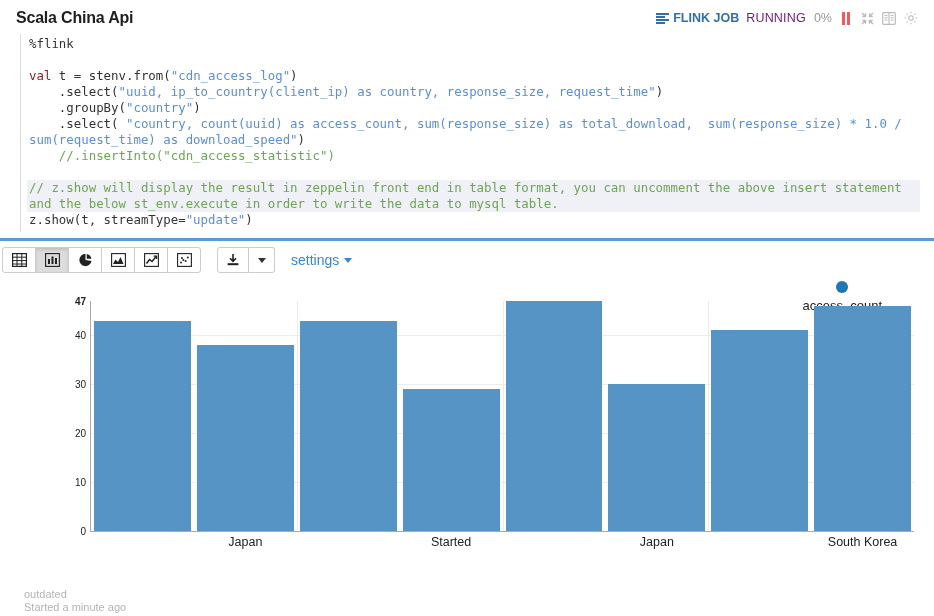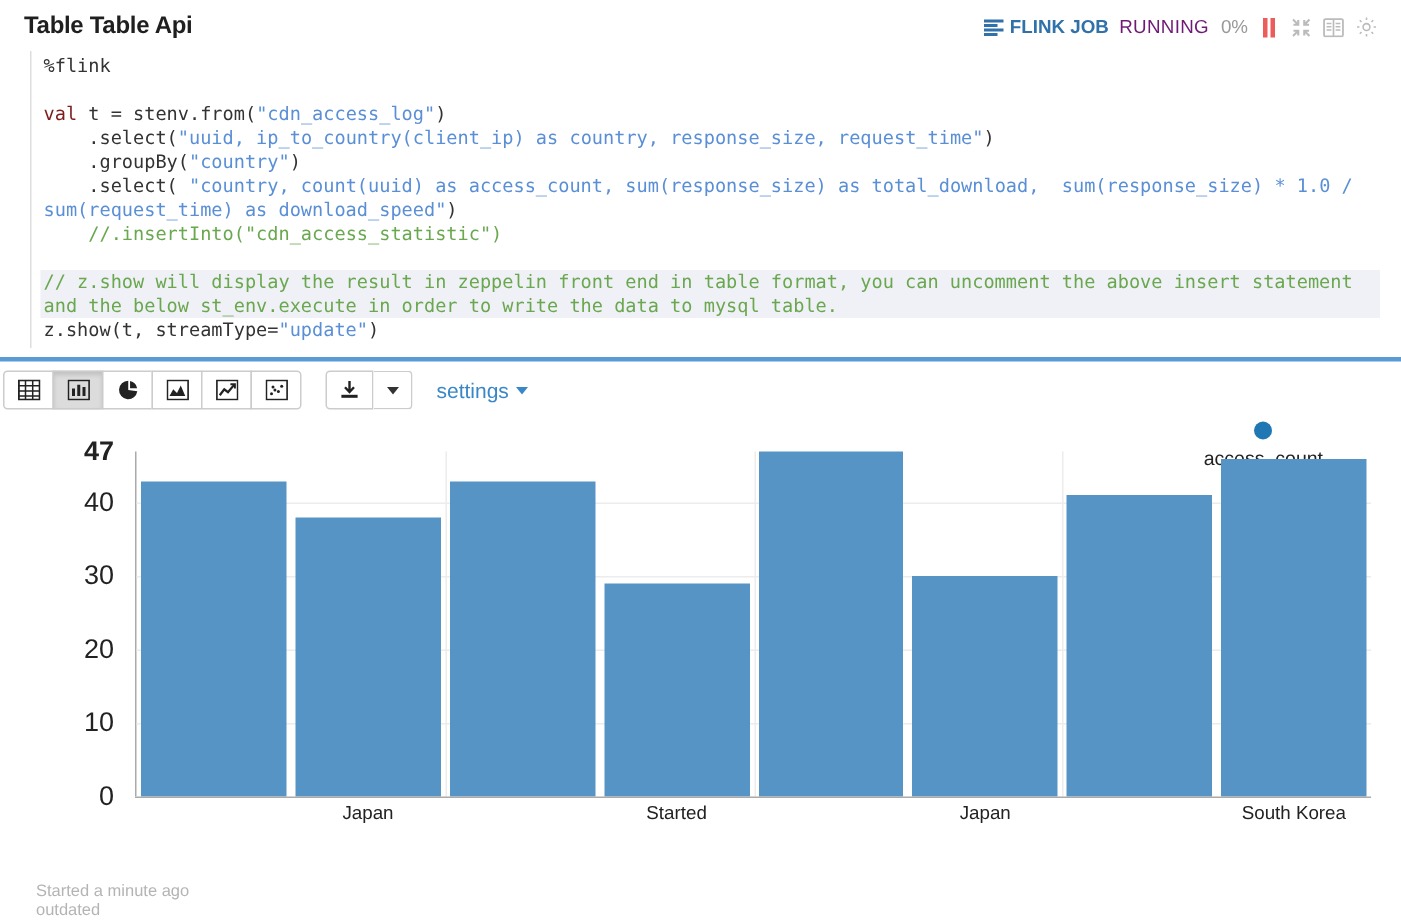--- a/index.html
+++ b/index.html
@@ -104,21 +104,21 @@
   .radio-dot.on { background: #333; }
   .legend {
     position: absolute; right: 42px; top: 2px;
     display: flex; align-items: center; gap: 5px; font-size: 13px; color: #222; cursor: pointer; flex-direction: column;
   }
   .legend-dot { width: 12px; height: 12px; border-radius: 50%; background: #1f77b4; }
 
   .plot { position: absolute; left: 0; top: 22px; right: 0; bottom: 0; }
   .y-axis-labels { position: absolute; left: 0; top: 0; width: 78px; height: 230px; }
   .y-tick {
-    position: absolute; right: 12px; font-size: 18px; color: #222; transform: translateY(-50%);
+    position: absolute; right: 2px; font-size: 10px; color: #222; transform: translateY(-50%);
     text-align: right;
   }
   .y-tick.top { font-weight: bold; }
   .axis-line { position: absolute; left: 80px; top: 0; width: 1px; height: 230px; background: #aaa; }
   .x-axis-line { position: absolute; left: 80px; top: 230px; right: 10px; height: 1px; background: #aaa; }
 
   .grid { position: absolute; left: 81px; top: 0; right: 10px; height: 230px; }
   .gridline { position: absolute; left: 0; right: 0; height: 1px; background: #ececec; }
   .vgridline { position: absolute; top: 0; bottom: 0; width: 1px; background: #ececec; }
 
@@ -136,21 +136,21 @@
     position: absolute; left: 0; bottom: 0; width: 100%;
     padding: 0 0 2px 24px; font-size: 11px; color: #b4b4b4; line-height: 13px;
   }
 </style>
 </head>
 <body>
 
 <div class="paragraph">
 
   <div class="para-header">
-    <div class="para-title">Table Table Api</div>
+    <div class="para-title">Scala China Api</div>
     <div class="header-right">
       <div class="flink-job-link">
         <span class="flink-icon">
             <i></i>
             <i></i>
             <i></i>
             <i></i>
           </span>
         <span>FLINK JOB</span>
       </div>
@@ -302,17 +302,17 @@
       <div class="x-labels">
           <div class="x-label" style="left: 18.75%;">Japan</div>
           <div class="x-label" style="left: 43.75%;">Started</div>
           <div class="x-label" style="left: 68.75%;">Japan</div>
           <div class="x-label" style="left: 93.75%;">South Korea</div>
         </div>
     </div>
   </div>
 
   <div class="para-footer">
+    <div>outdated</div>
     <div>Started a minute ago</div>
-    <div>outdated</div>
   </div>
 
 </div>
 
 </body></html>

